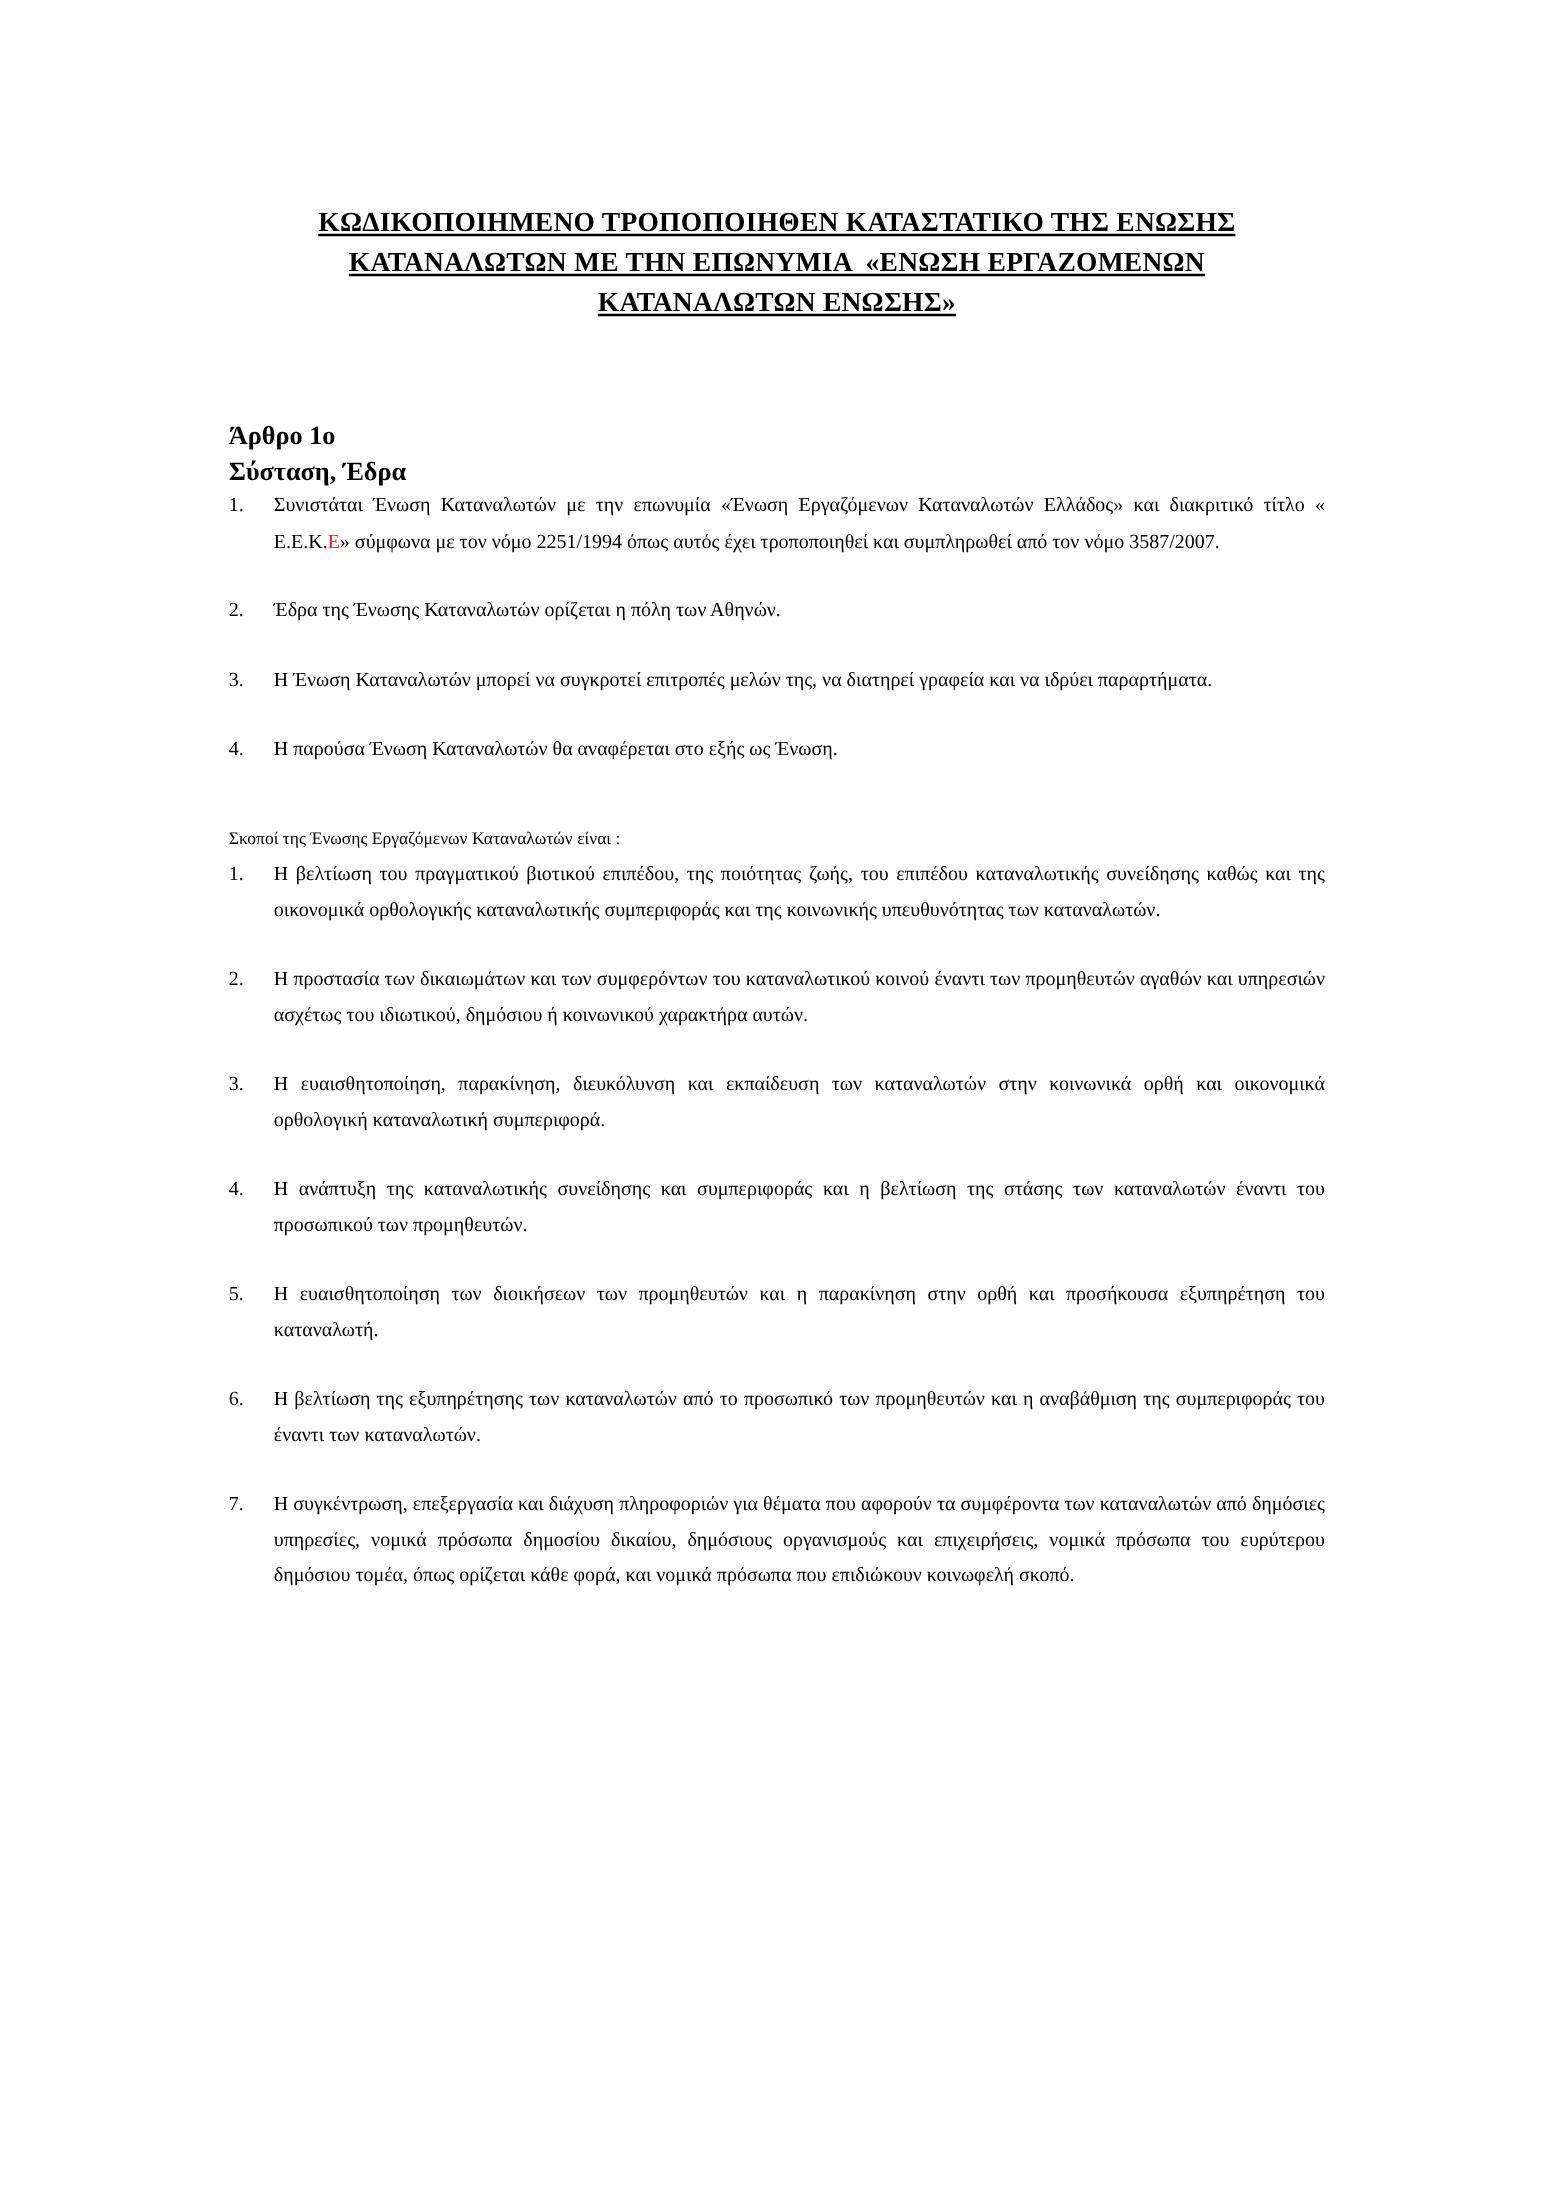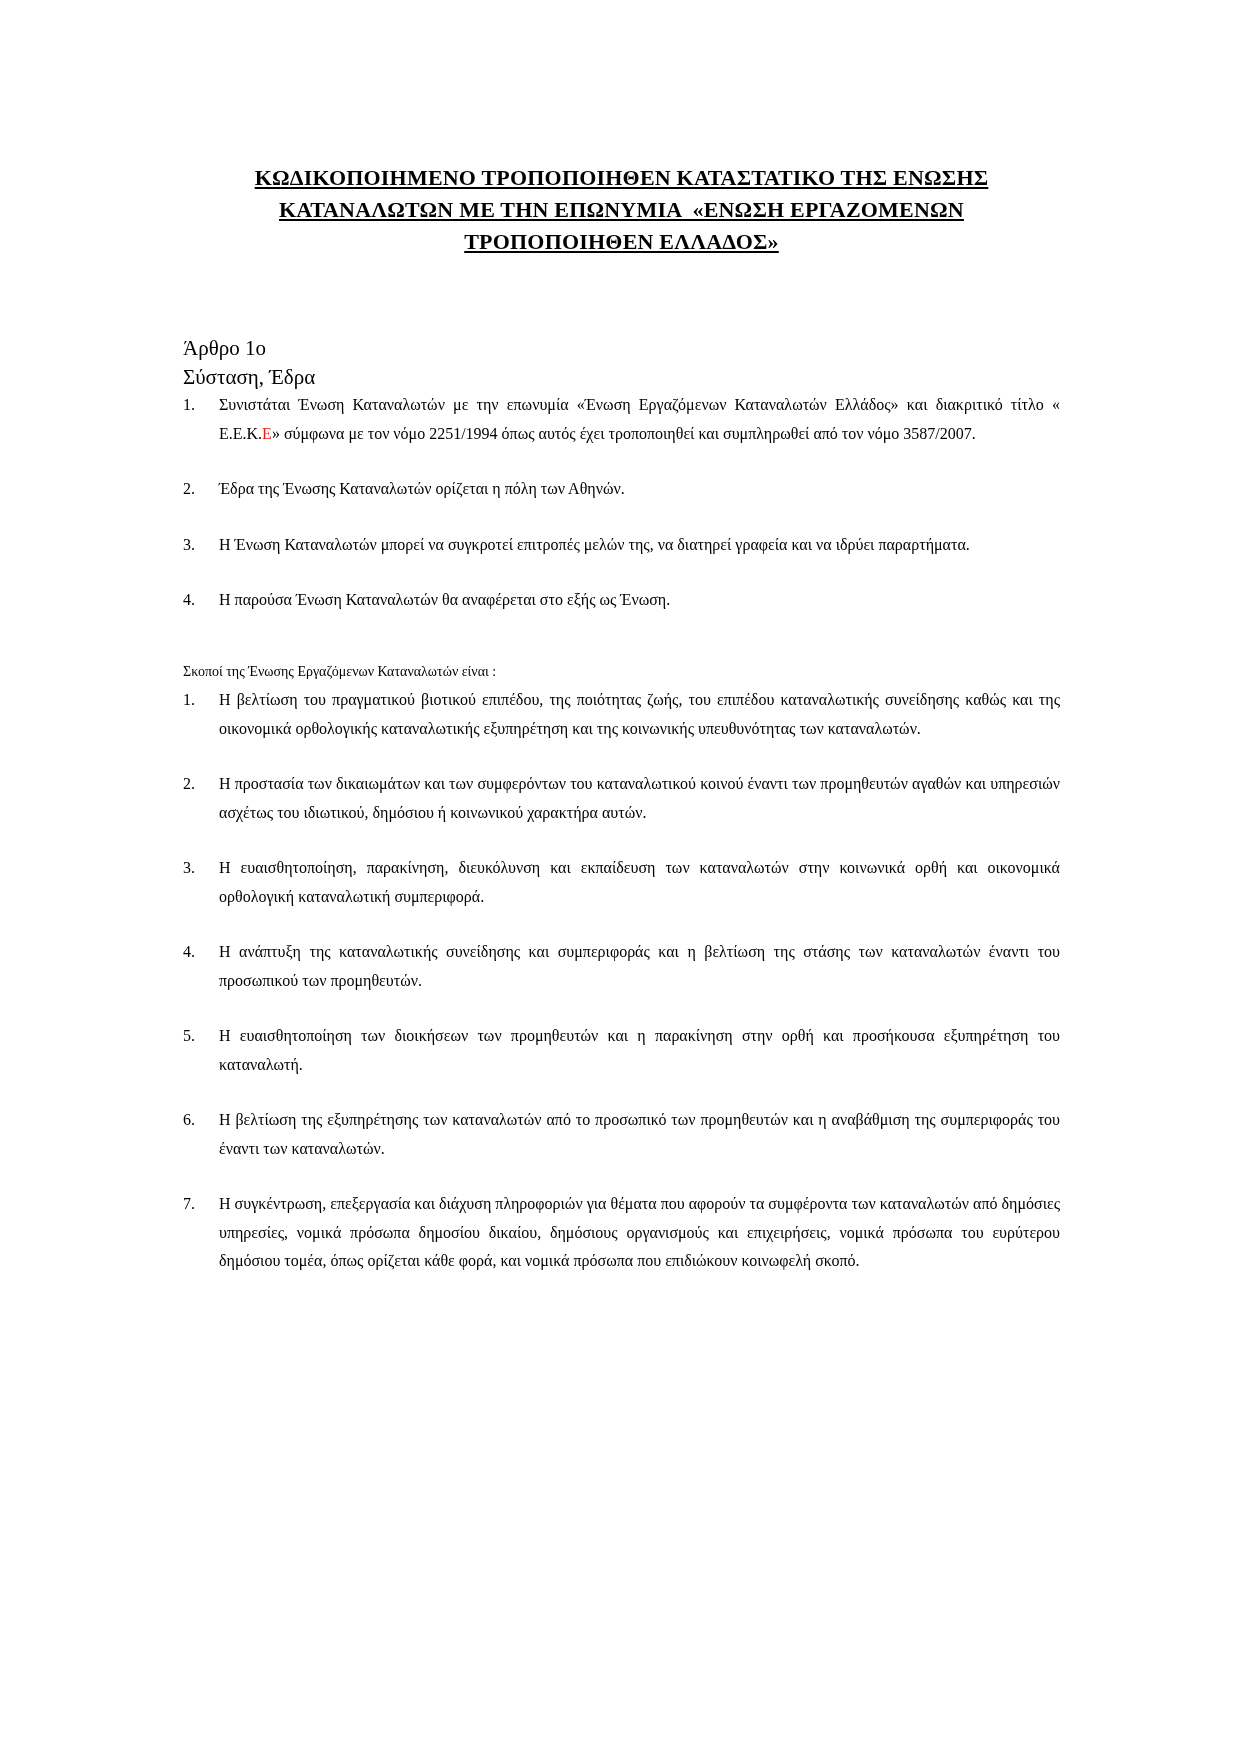--- a/index.html
+++ b/index.html
@@ -27,21 +27,21 @@
     text-align: center;
     letter-spacing: 0.2px;
   }
   .doc-title-line {
     text-decoration: underline;
     white-space: pre-wrap;
   }
   .article h2, .article h3 {
     font-size: 21px;
     line-height: 28.5px;
-    font-weight: normal;
+    font-weight: bold;
     margin: 0;
   }
   .article-1 { margin-top: 76px; }
   .article-2 { margin-top: 43px; }
   .intro {
     margin: 0;
     font-size: 14px;
     line-height: 28.5px;
   }
   ol.doc-list {
@@ -67,38 +67,38 @@
   ol.doc-list li + li { margin-top: 27px; }
 </style>
 </head>
 <body>
 
 <main class="page">
 
   <header class="doc-title">
     <div class="doc-title-line">ΚΩΔΙΚΟΠΟΙΗΜΕΝΟ ΤΡΟΠΟΠΟΙΗΘΕΝ ΚΑΤΑΣΤΑΤΙΚΟ ΤΗΣ ΕΝΩΣΗΣ</div>
     <div class="doc-title-line">ΚΑΤΑΝΑΛΩΤΩΝ ΜΕ ΤΗΝ ΕΠΩΝΥΜΙΑ  «ΕΝΩΣΗ ΕΡΓΑΖΟΜΕΝΩΝ</div>
-    <div class="doc-title-line">ΤΡΟΠΟΠΟΙΗΘΕΝ ΕΛΛΑΔΟΣ»</div>
+    <div class="doc-title-line">ΚΑΤΑΝΑΛΩΤΩΝ ΕΝΩΣΗΣ»</div>
   </header>
 
   <section class="article article-1">
     <h2>Άρθρο 1ο</h2>
     <h3>Σύσταση, Έδρα</h3>
     <ol class="doc-list">
         <li><span>Συνιστάται Ένωση Καταναλωτών με την επωνυμία «Ένωση Εργαζόμενων Καταναλωτών Ελλάδος» και διακριτικό τίτλο « Ε.Ε.Κ.</span><span style="color: rgb(226, 35, 26);">Ε</span><span>» σύμφωνα με τον νόμο 2251/1994 όπως αυτός έχει τροποποιηθεί και συμπληρωθεί από τον νόμο 3587/2007.</span></li>
         <li><span>Έδρα της Ένωσης Καταναλωτών ορίζεται η πόλη των Αθηνών.</span></li>
         <li><span>Η Ένωση Καταναλωτών μπορεί να συγκροτεί επιτροπές μελών της, να διατηρεί γραφεία και να ιδρύει παραρτήματα.</span></li>
         <li><span>Η παρούσα Ένωση Καταναλωτών θα αναφέρεται στο εξής ως Ένωση.</span></li>
       </ol>
   </section>
 
   <section class="article article-2">
     <p class="intro">Σκοποί της Ένωσης Εργαζόμενων Καταναλωτών είναι :</p>
     <ol class="doc-list">
-        <li><span>Η βελτίωση του πραγματικού βιοτικού επιπέδου, της ποιότητας ζωής, του επιπέδου καταναλωτικής συνείδησης καθώς και της οικονομικά ορθολογικής καταναλωτικής εξυπηρέτηση και της κοινωνικής υπευθυνότητας των καταναλωτών.</span></li>
+        <li><span>Η βελτίωση του πραγματικού βιοτικού επιπέδου, της ποιότητας ζωής, του επιπέδου καταναλωτικής συνείδησης καθώς και της οικονομικά ορθολογικής καταναλωτικής συμπεριφοράς και της κοινωνικής υπευθυνότητας των καταναλωτών.</span></li>
         <li><span>Η προστασία των δικαιωμάτων και των συμφερόντων του καταναλωτικού κοινού έναντι των προμηθευτών αγαθών και υπηρεσιών ασχέτως του ιδιωτικού, δημόσιου ή κοινωνικού χαρακτήρα αυτών.</span></li>
         <li><span>Η ευαισθητοποίηση, παρακίνηση, διευκόλυνση και εκπαίδευση των καταναλωτών στην κοινωνικά ορθή και οικονομικά ορθολογική καταναλωτική συμπεριφορά.</span></li>
         <li><span>Η ανάπτυξη της καταναλωτικής συνείδησης και συμπεριφοράς και η βελτίωση της στάσης των καταναλωτών έναντι του προσωπικού των προμηθευτών.</span></li>
         <li><span>Η ευαισθητοποίηση των διοικήσεων των προμηθευτών και η παρακίνηση στην ορθή και προσήκουσα εξυπηρέτηση του καταναλωτή.</span></li>
         <li><span>Η βελτίωση της εξυπηρέτησης των καταναλωτών από το προσωπικό των προμηθευτών και η αναβάθμιση της συμπεριφοράς του έναντι των καταναλωτών.</span></li>
         <li><span>Η συγκέντρωση, επεξεργασία και διάχυση πληροφοριών για θέματα που αφορούν τα συμφέροντα των καταναλωτών από δημόσιες υπηρεσίες, νομικά πρόσωπα δημοσίου δικαίου, δημόσιους οργανισμούς και επιχειρήσεις, νομικά πρόσωπα του ευρύτερου δημόσιου τομέα, όπως ορίζεται κάθε φορά, και νομικά πρόσωπα που επιδιώκουν κοινωφελή σκοπό.</span></li>
       </ol>
   </section>
 
 </main>

